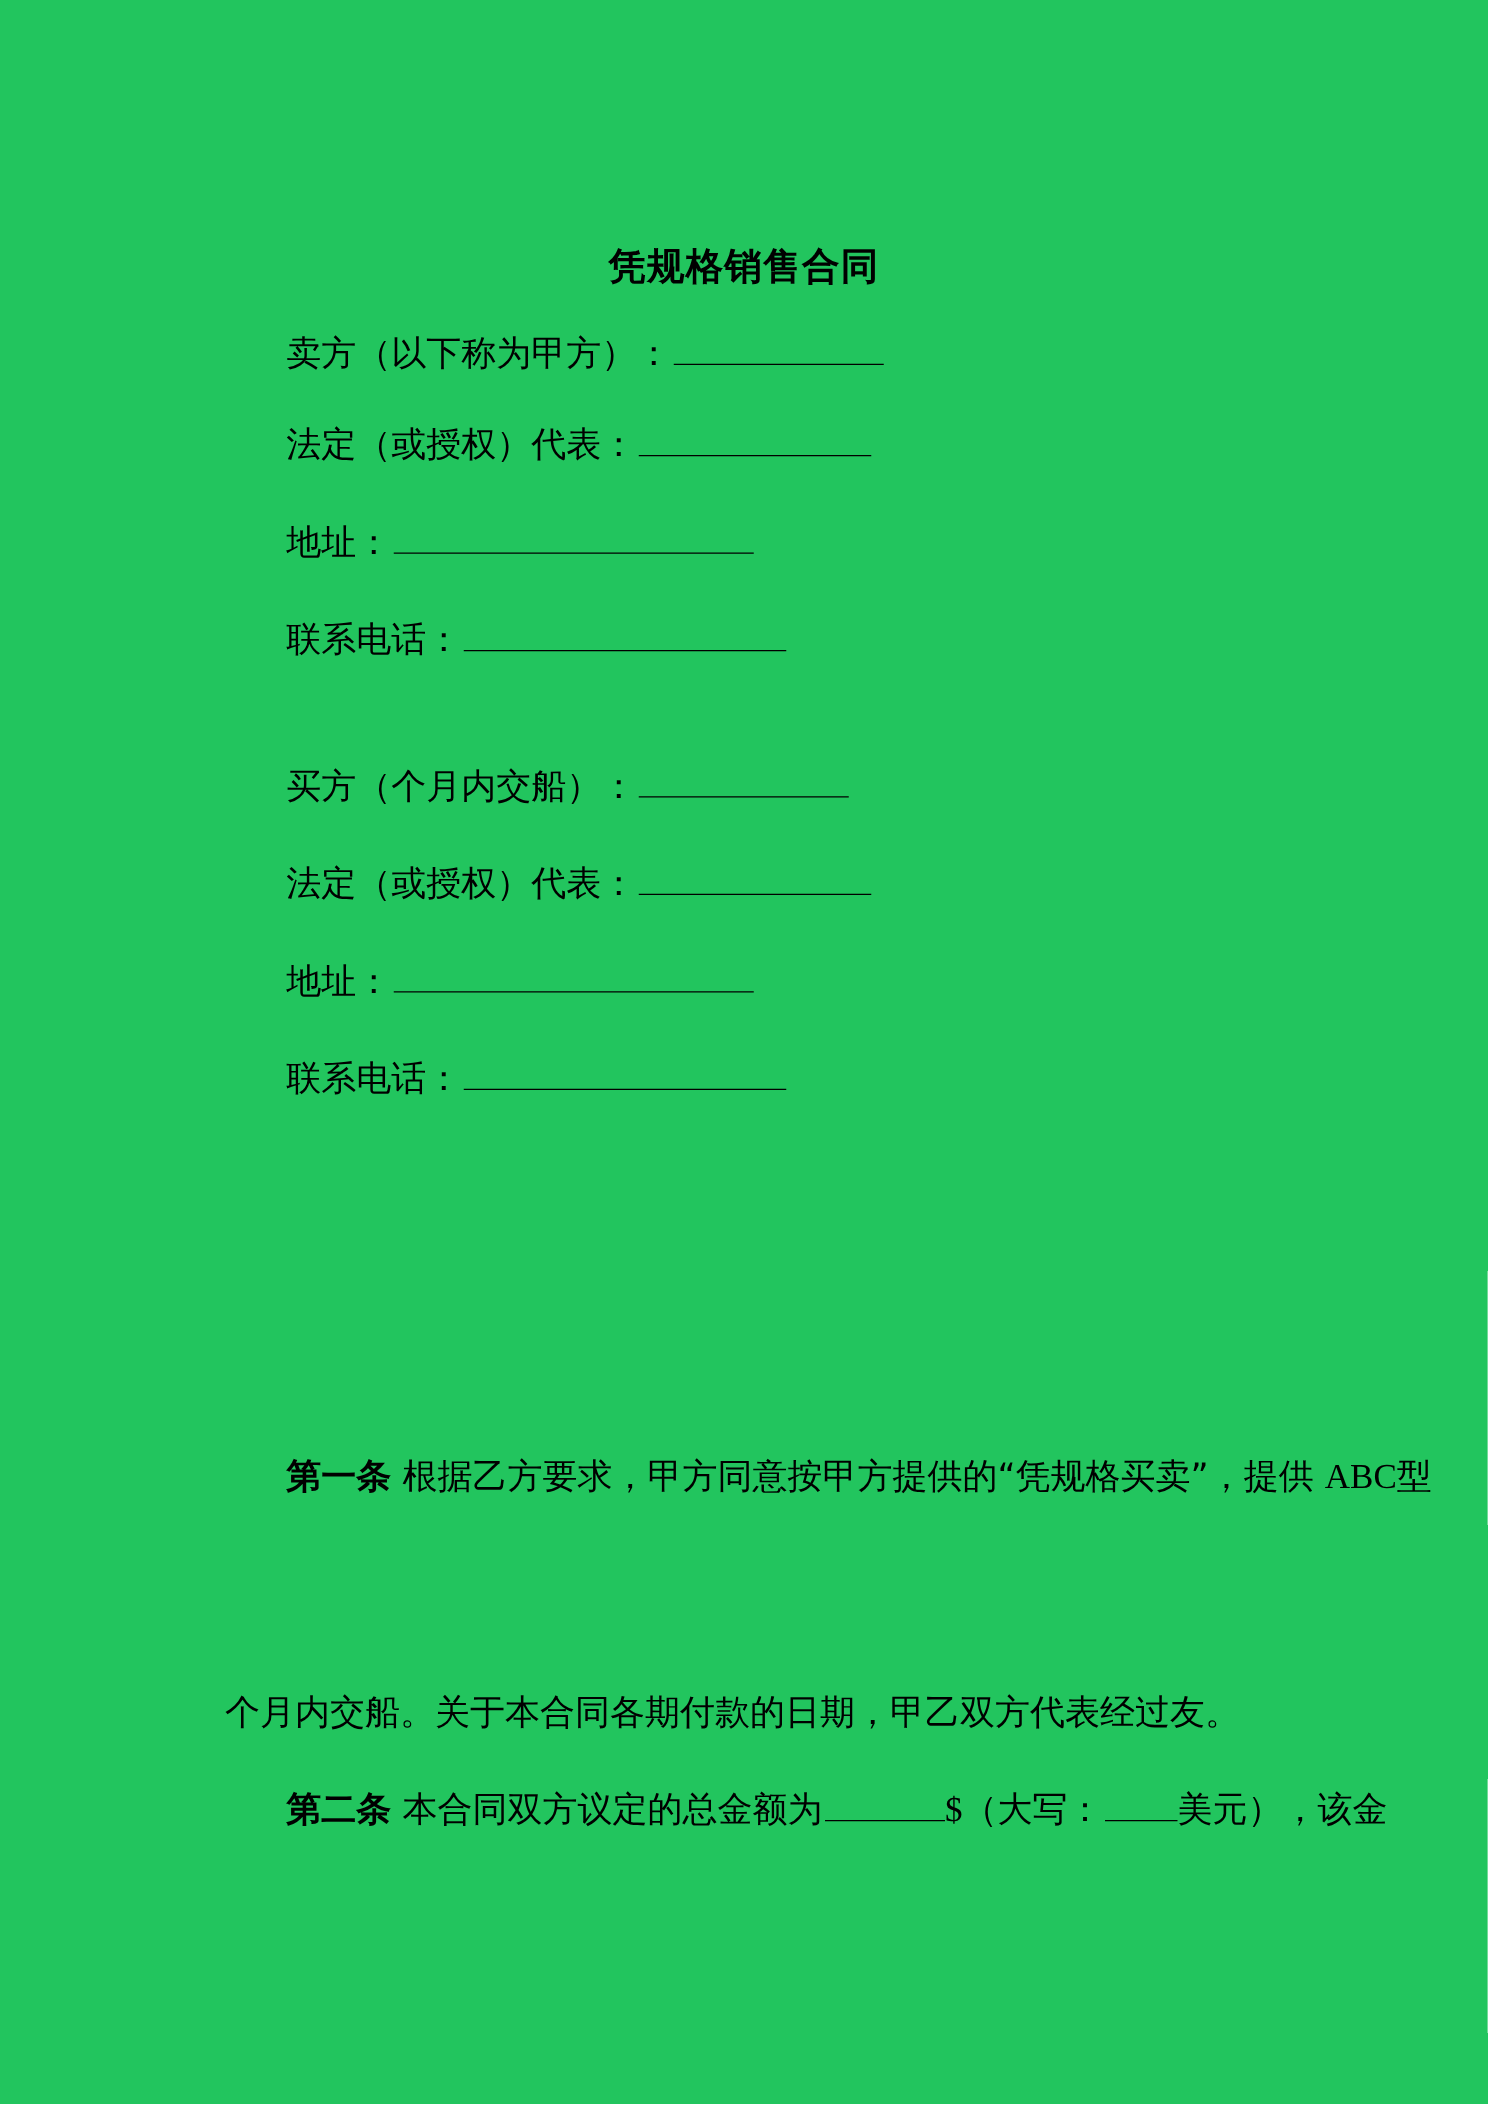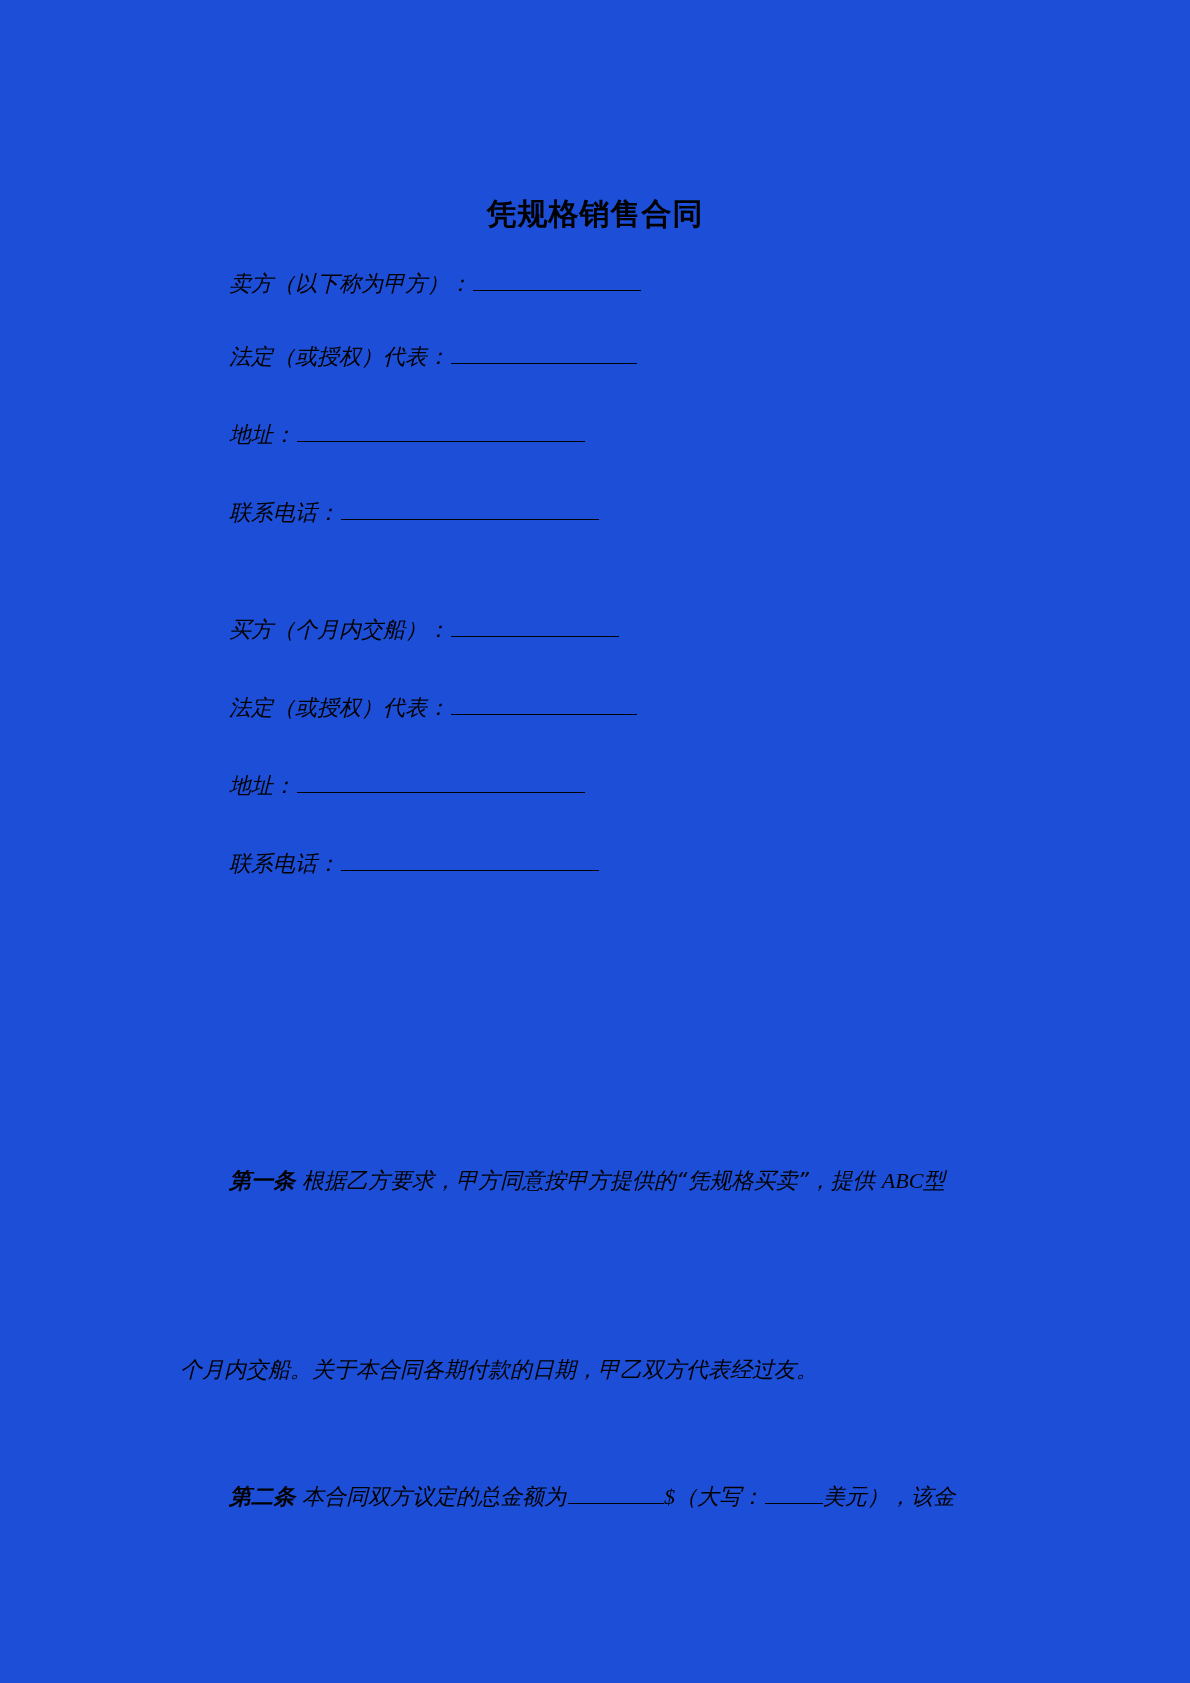--- a/index.html
+++ b/index.html
@@ -1,21 +1,21 @@
 <!DOCTYPE html>
 <html><head>
   <meta charset="utf-8">
   <style>
     html, body { margin: 0; padding: 0; background: #ffffff; }
     body { width: 1190px; height: 1683px; position: relative; overflow: hidden;
            font-family: "DejaVu Sans", "Liberation Sans", sans-serif; color: #000; }
-    .page { position: absolute; left: 0; top: 0; width: 1190px; height: 1683px; background: #1d4ed8; }
+    .page { position: absolute; left: 0; top: 0; width: 1190px; height: 1683px; background: #22c55e; }
     .title { position: absolute; left: 0; width: 1190px; top: 194px; text-align: center;
              font-size: 30px; font-weight: bold; letter-spacing: 1px; line-height: 40px; }
-    .line { position: absolute; font-size: 22px; line-height: 30px; white-space: nowrap; font-style: italic; }
+    .line { position: absolute; font-size: 28px; line-height: 30px; white-space: nowrap; }
     .ind { left: 229px; }
     .flush { left: 180px; }
     .blank { display: inline-block; border-bottom: 1.5px solid #000; height: 22px; vertical-align: baseline; margin-left: 2px; }
     .bold { font-weight: bold; }
     .serif { font-family: "Liberation Serif", "DejaVu Serif", serif; }
   </style>
 </head>
 <body>
 
 <div class="page">
@@ -49,18 +49,18 @@
   </div>
 
 
   <div class="line ind" style="top:1166px;">
     <span class="bold">第一条</span>
     <span>根据乙方要求，甲方同意按甲方提供的“凭规格买卖”，提供</span>
     <span class="serif">ABC</span><span>型</span>
   </div>
   <div class="line flush" style="top:1355px;">个月内交船。关于本合同各期付款的日期，甲乙双方代表经过友。</div>
 
-  <div class="line ind" style="top:1433px;margin-top:48px;">
+  <div class="line ind" style="top:1433px;">
     <span class="bold">第二条</span>
     <span>本合同双方议定的总金额为</span><span class="blank" style="width:96px;"></span><span class="serif">$</span><span>（大写：</span><span class="blank" style="width:58px;"></span><span>美元），该金</span>
   </div>
 
 </div>
 
 </body></html>

